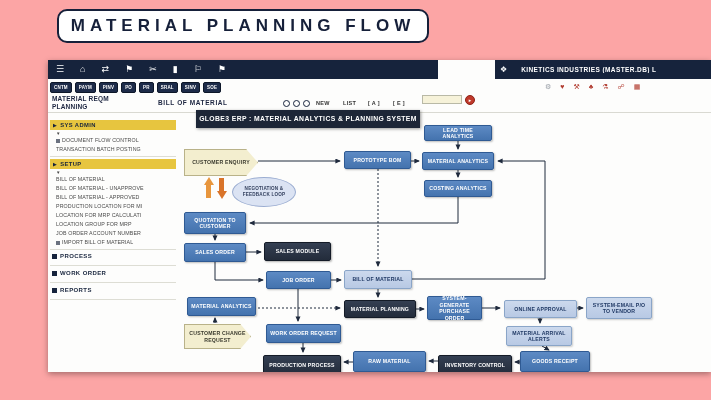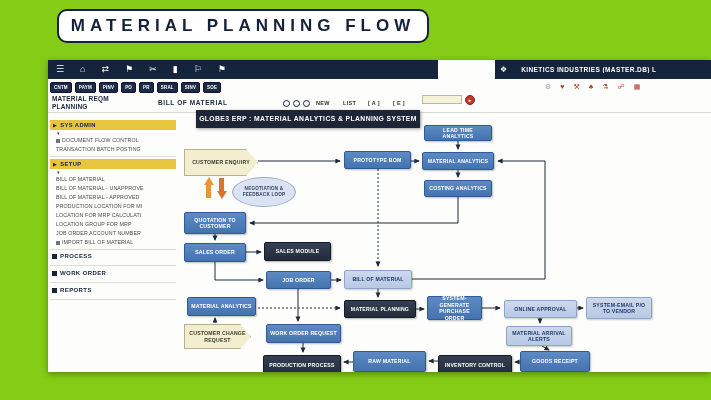--- a/index.html
+++ b/index.html
@@ -1,16 +1,16 @@
 <!DOCTYPE html>
 <html><head>
 <meta charset="utf-8">
 <style>
   html,body{margin:0;padding:0;background:#fff;}
-  #slide{position:relative;width:711px;height:400px;background:#84cc16;overflow:hidden;
+  #slide{position:relative;width:711px;height:400px;background:#fca5a5;overflow:hidden;
          font-family:"Liberation Sans","DejaVu Sans",sans-serif;color:#1c2540;}
 
   
   .title-box{position:absolute;left:57px;top:9px;width:368px;height:30px;
              border:2px solid #16203a;border-radius:10px;background:#fff;
              display:flex;align-items:center;justify-content:center;}
   .title-box span{font-size:17px;font-weight:bold;letter-spacing:5px;color:#16203a;}
 
   
   #win{position:absolute;left:48px;top:60px;width:663px;height:312px;background:#fdfdfc;

